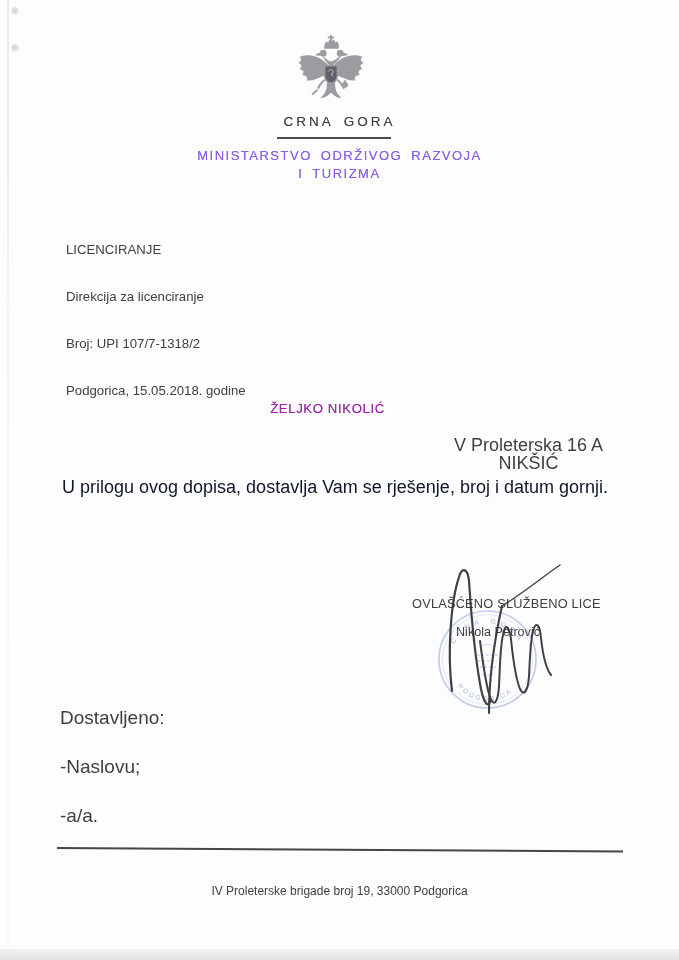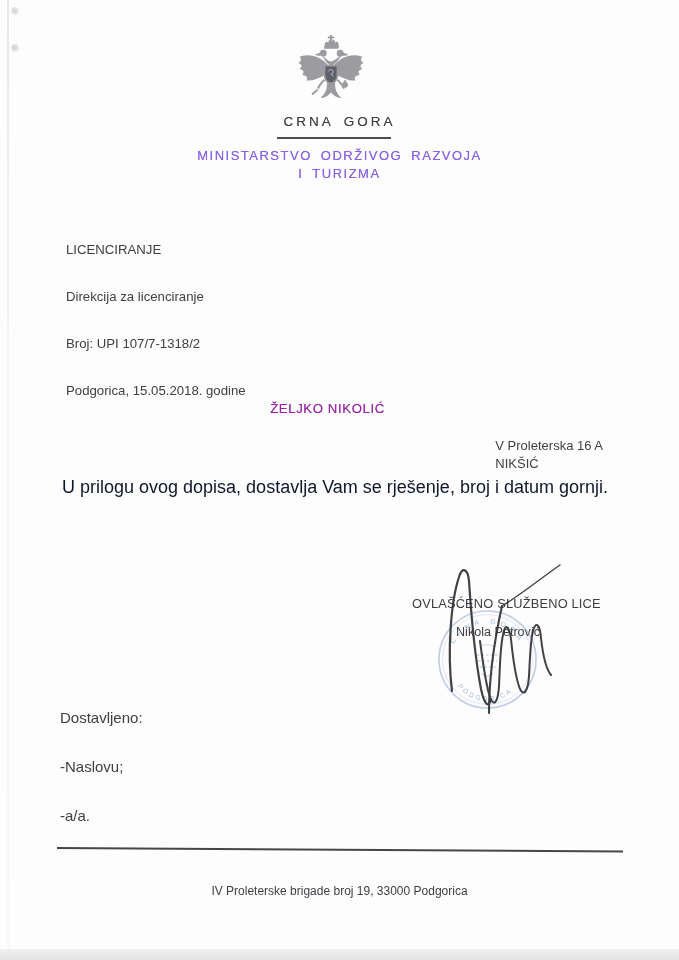--- a/index.html
+++ b/index.html
@@ -26,32 +26,32 @@
   .country { top:114px; font-size:13.5px; letter-spacing:3px; word-spacing:4px; color:#3c3c41; }
   .rule   { left:277px; top:137px; width:114px; height:1.8px; background:#4c4c51; }
   .ministry { top:147px; font-size:13px; letter-spacing:1.5px; word-spacing:4px; line-height:17.5px; color:#8b5cf6; }
 
   
   .sender { left:66px; top:211px; font-size:13.2px; line-height:15.6px; white-space:pre; color:#404045; }
 
   
   .recipient-name { top:401px; left:0; width:655px; text-align:center;
     font-size:13.2px; letter-spacing:.6px; color:#a21caf; }
-  .address { top:437px; right:76px; text-align:left; font-size:13px; line-height:17.5px; color:#3e3e43; }
+  .address { top:437px; right:76px; text-align:center; font-size:18px; line-height:17.5px; color:#3e3e43; }
 
   .body-line { left:62px; top:477px; font-size:18px; color:#0f172a; }
 
   
   .sig-title { left:412px; top:596px; font-size:12.8px; letter-spacing:.2px; color:#3c3c41; }
   .sig-name  { left:456px; top:625px; font-size:12.6px; color:#3e3e43; }
   .stamp-svg { left:437px; top:609px; filter:blur(.3px); }
   .ink-svg   { left:420px; top:556px; }
 
   
-  .distribution { left:60px; top:677px; font-size:15px; line-height:16.4px; white-space:pre; color:#3e3e43; }
+  .distribution { left:60px; top:677px; font-size:19px; line-height:16.4px; white-space:pre; color:#3e3e43; }
 
   
   .footer-rule { left:57px; top:847px; width:566px; height:2.2px; background:#45454a;
     transform:rotate(.35deg); transform-origin:left center; }
   .footer-text { top:854px; font-size:12px; line-height:15.2px; white-space:pre; color:#3f3f44; }
 </style>
 </head>
 <body>
 
 <div class="page">

